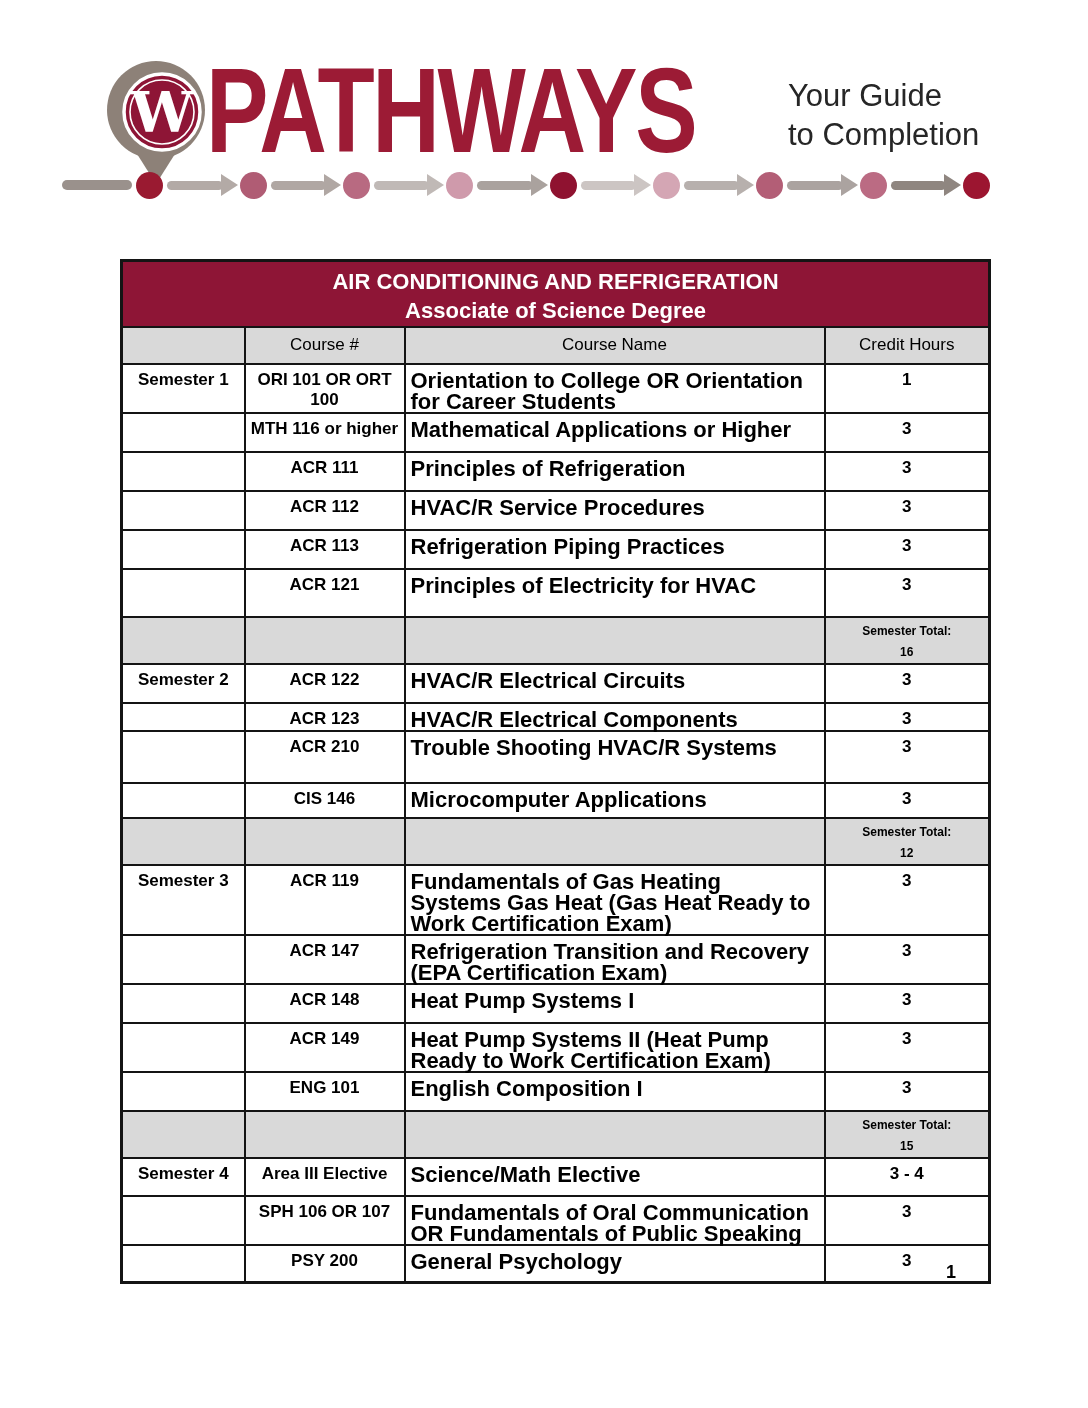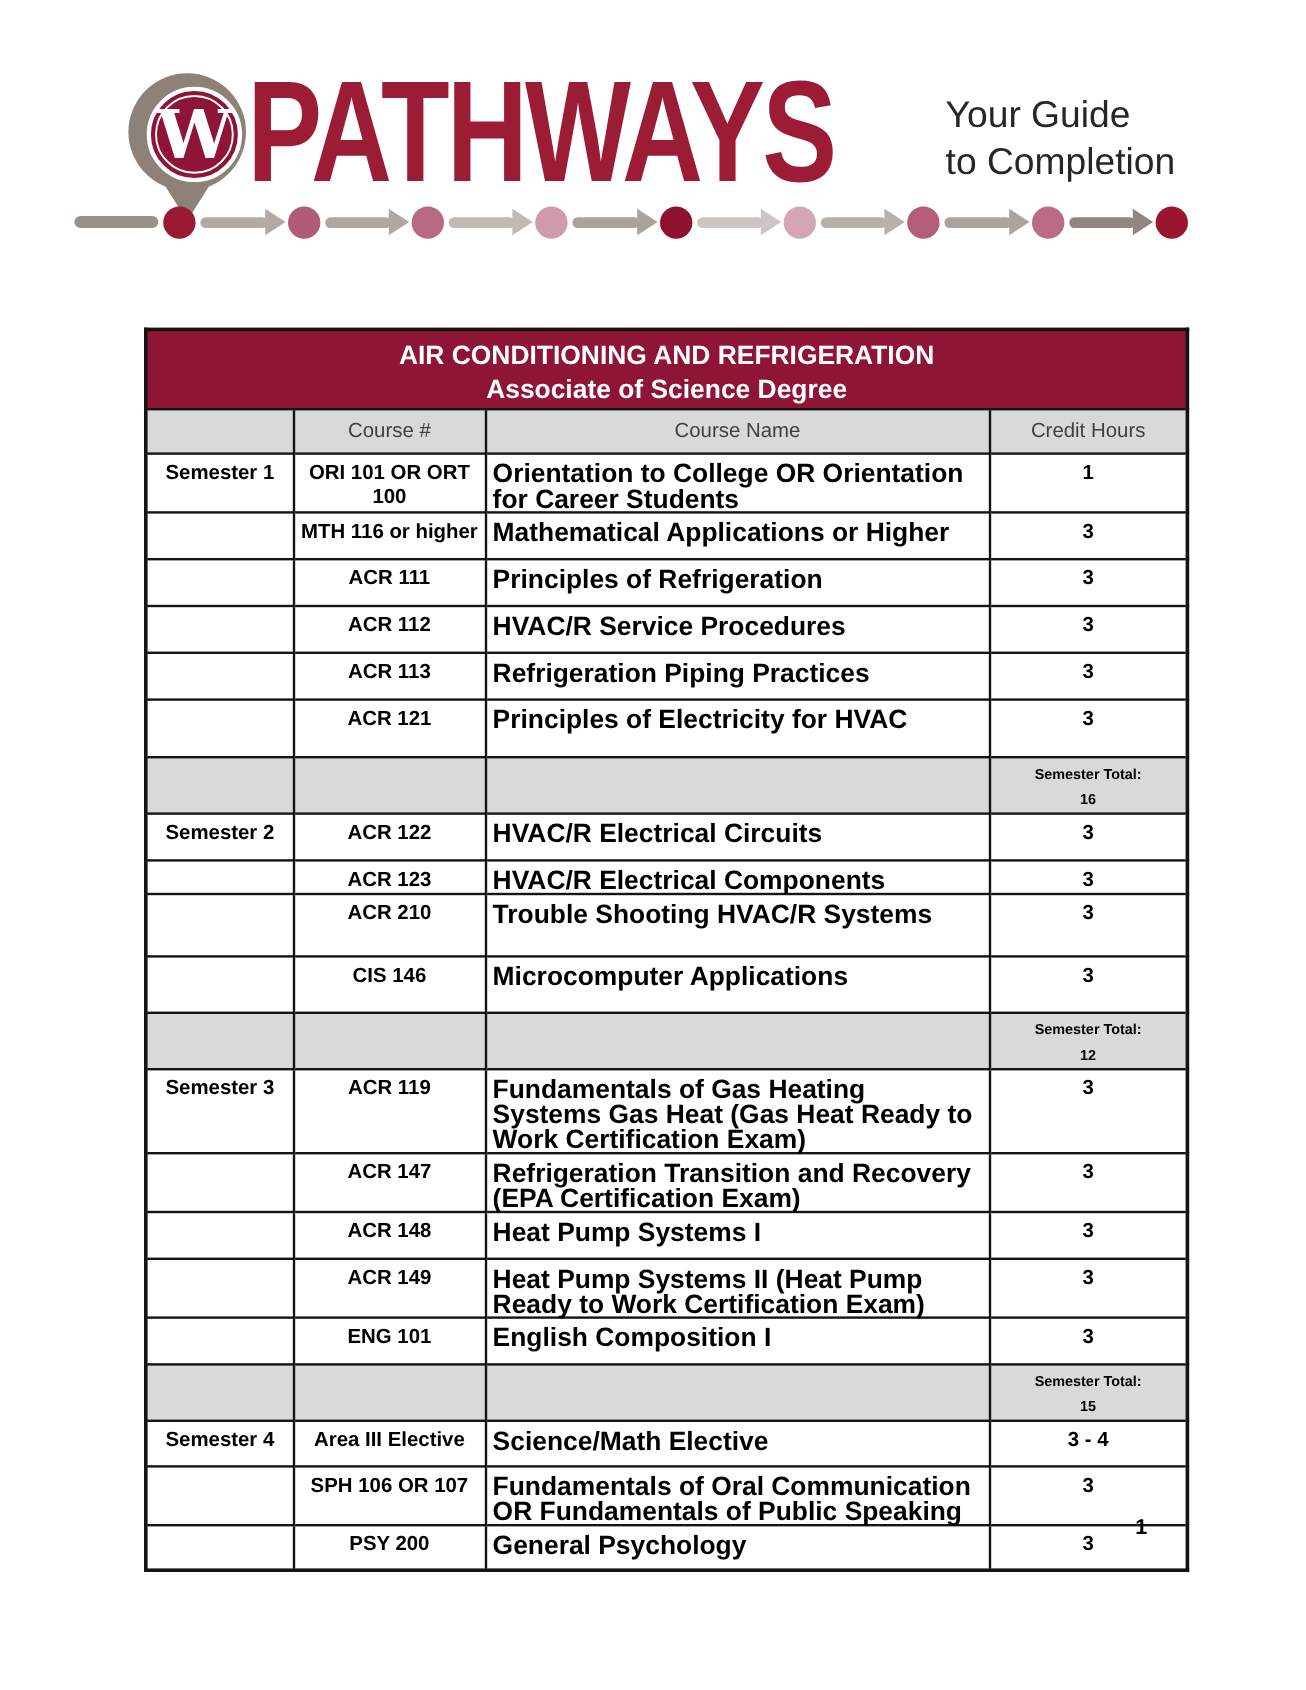--- a/index.html
+++ b/index.html
@@ -44,33 +44,33 @@
   .chain-arrow{flex:1 1 0;display:flex;align-items:center;margin:0 2px 0 4px;}
   .chain-arrow .shaft{height:9px;border-radius:5px;flex:1 1 auto;}
   .chain-arrow .head{
     width:0;height:0;flex:0 0 auto;margin-left:-2px;
     border-top:11px solid transparent;border-bottom:11px solid transparent;
     border-left-width:17px;border-left-style:solid;
   }
 
   
   table.degree{
-    position:absolute;left:120px;top:273px;width:868px;
+    position:absolute;left:120px;top:259px;width:868px;
     border-collapse:collapse;table-layout:fixed;
     border:3px solid var(--border);
   }
   table.degree td{border:2px solid var(--border);vertical-align:top;}
   tr.banner-row td{
     background:var(--maroon);color:#ffffff;text-align:center;
     font-weight:bold;font-size:22px;line-height:29px;
     height:66px;padding-top:5px;vertical-align:middle;
   }
   tr.colhead-row td{
     background:var(--table-grey);text-align:center;font-size:17px;
-    font-weight:400;height:37px;vertical-align:middle;color:#404040;
+    font-weight:400;height:37px;vertical-align:middle;color:#000000;
   }
   td.c-sem{text-align:center;font-weight:bold;font-size:17px;padding-top:5px;}
   td.c-num{text-align:center;font-weight:bold;font-size:17px;padding:5px 2px 0 2px;}
   td.c-name{text-align:left;font-weight:bold;font-size:22px;line-height:21px;padding:5px 6px 0 5px;}
   td.c-hrs{text-align:center;font-weight:bold;font-size:17px;padding-top:5px;}
   tr.total-row td{background:var(--table-grey);}
   td.c-total{
     text-align:center;font-weight:bold;font-size:12px;line-height:21px;padding-top:3px;
   }
 
@@ -220,21 +220,21 @@
           <td class="c-num">ACR 123</td>
           <td class="c-name">HVAC/R Electrical Components</td>
           <td class="c-hrs">3</td>
         </tr>
         <tr style="height: 52px;">
           <td class="c-sem"></td>
           <td class="c-num">ACR 210</td>
           <td class="c-name">Trouble Shooting HVAC/R Systems</td>
           <td class="c-hrs">3</td>
         </tr>
-        <tr style="height: 47px;">
+        <tr style="height: 35px;">
           <td class="c-sem"></td>
           <td class="c-num">CIS 146</td>
           <td class="c-name">Microcomputer Applications</td>
           <td class="c-hrs">3</td>
         </tr>
         <tr class="total-row" style="height: 45px;">
           <td></td>
           <td></td>
           <td></td>
           <td class="c-total">

